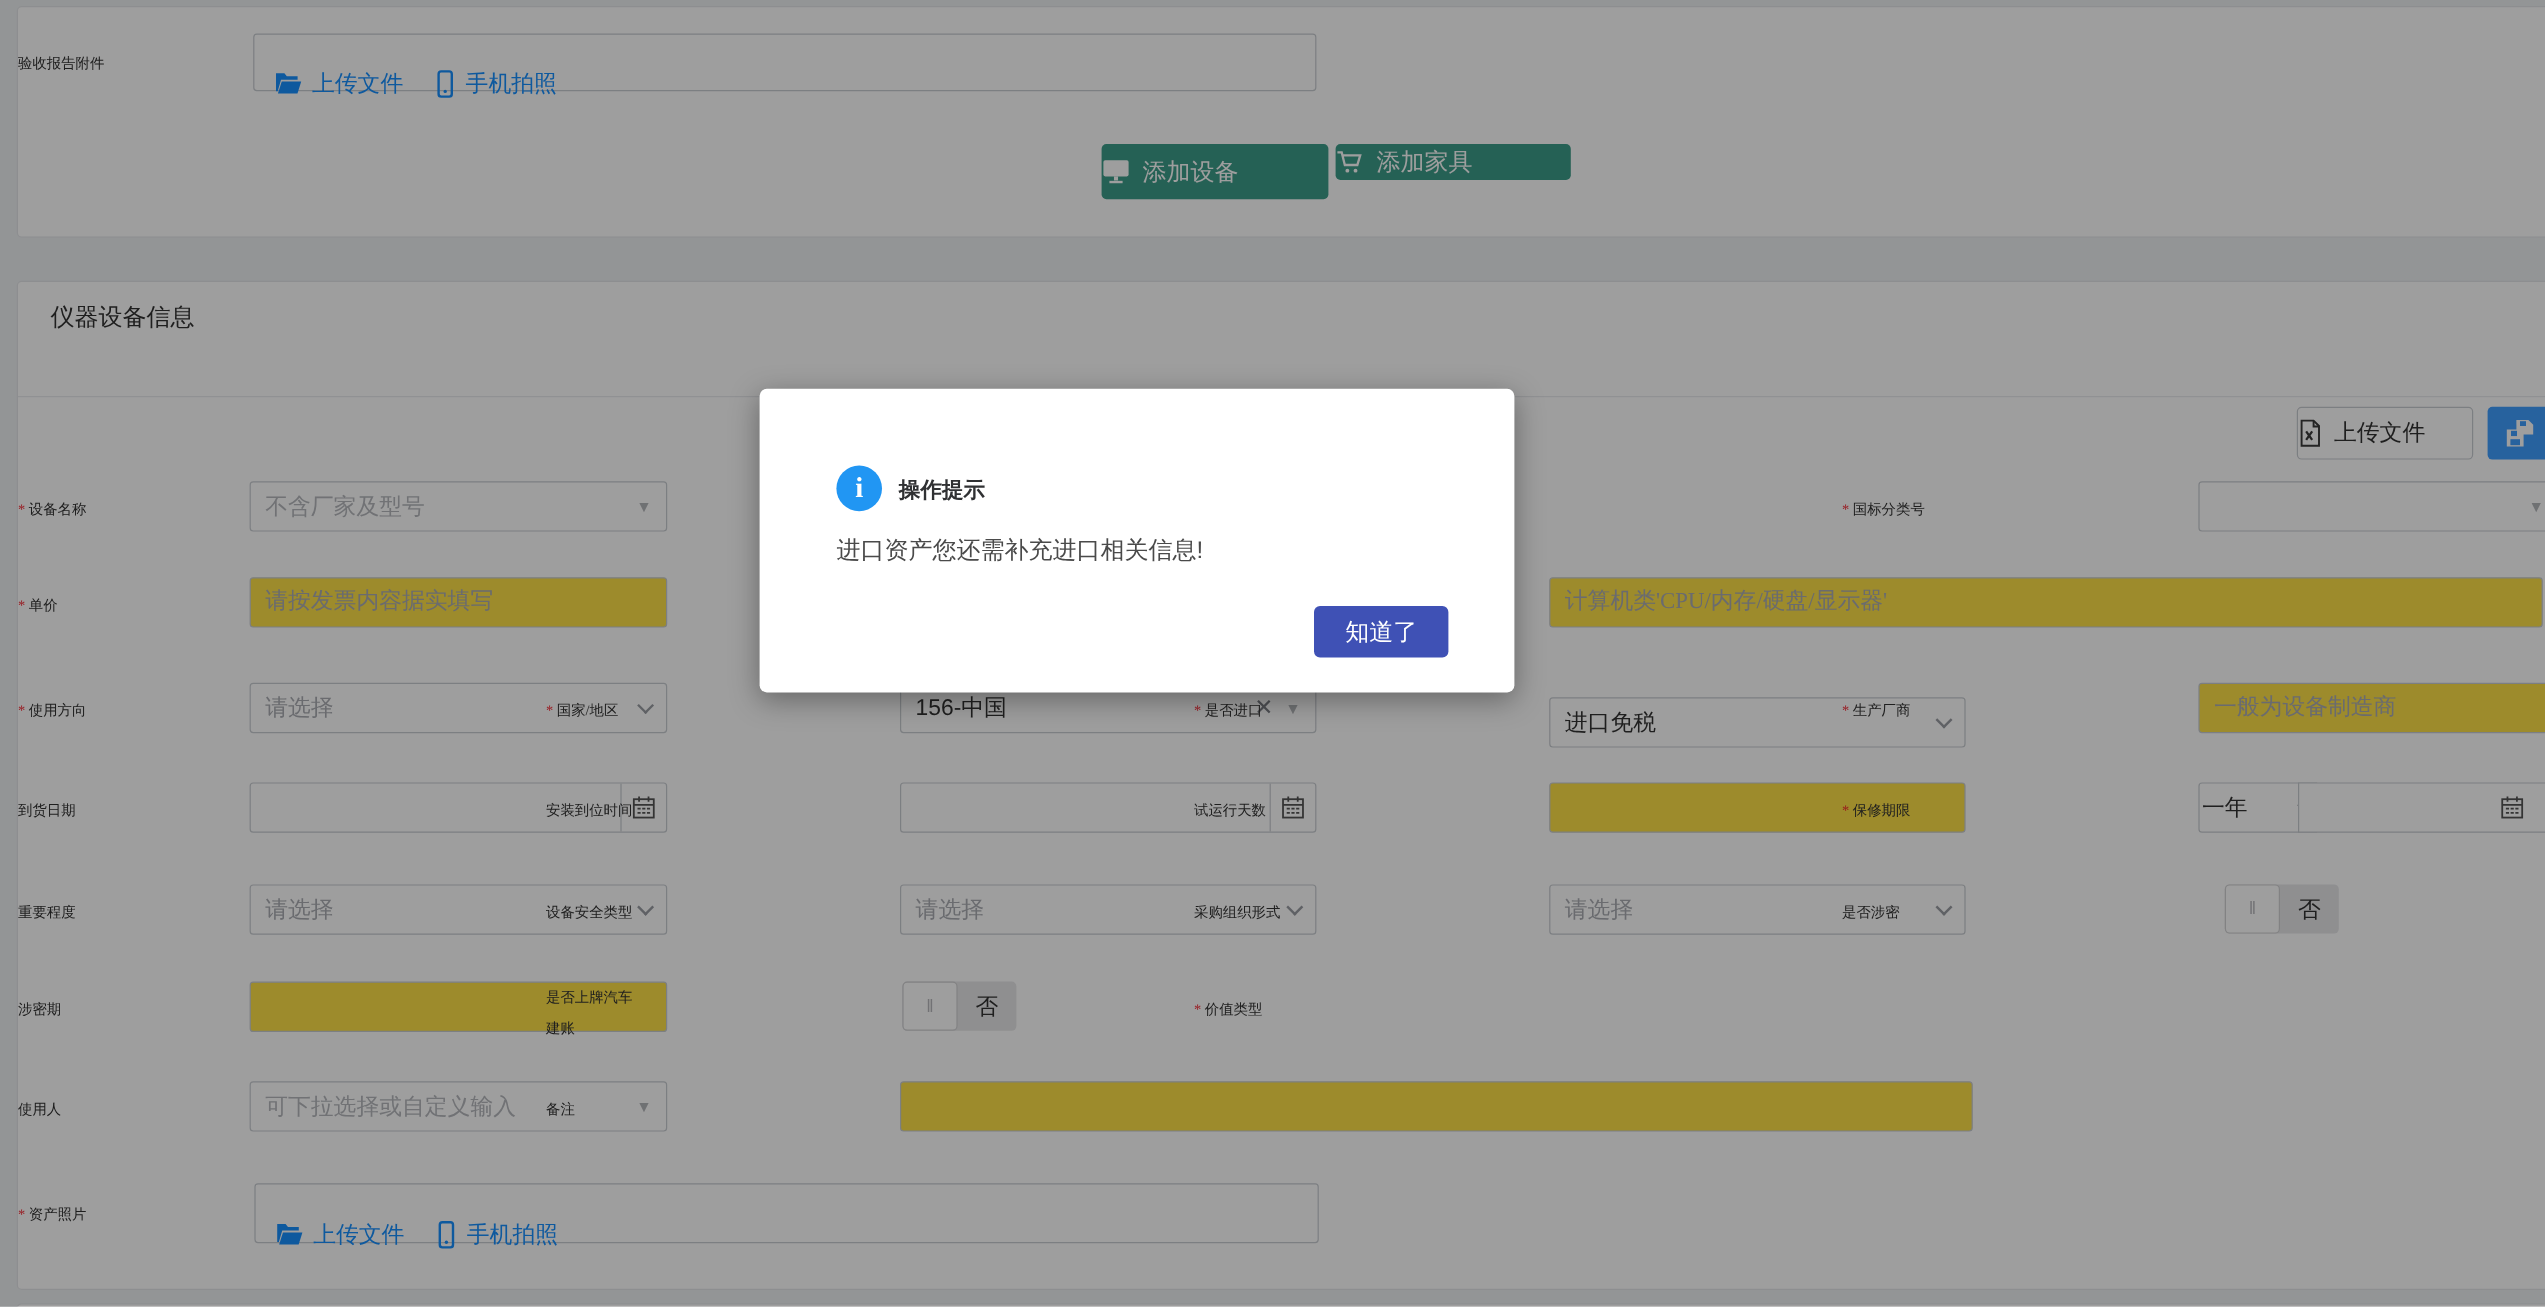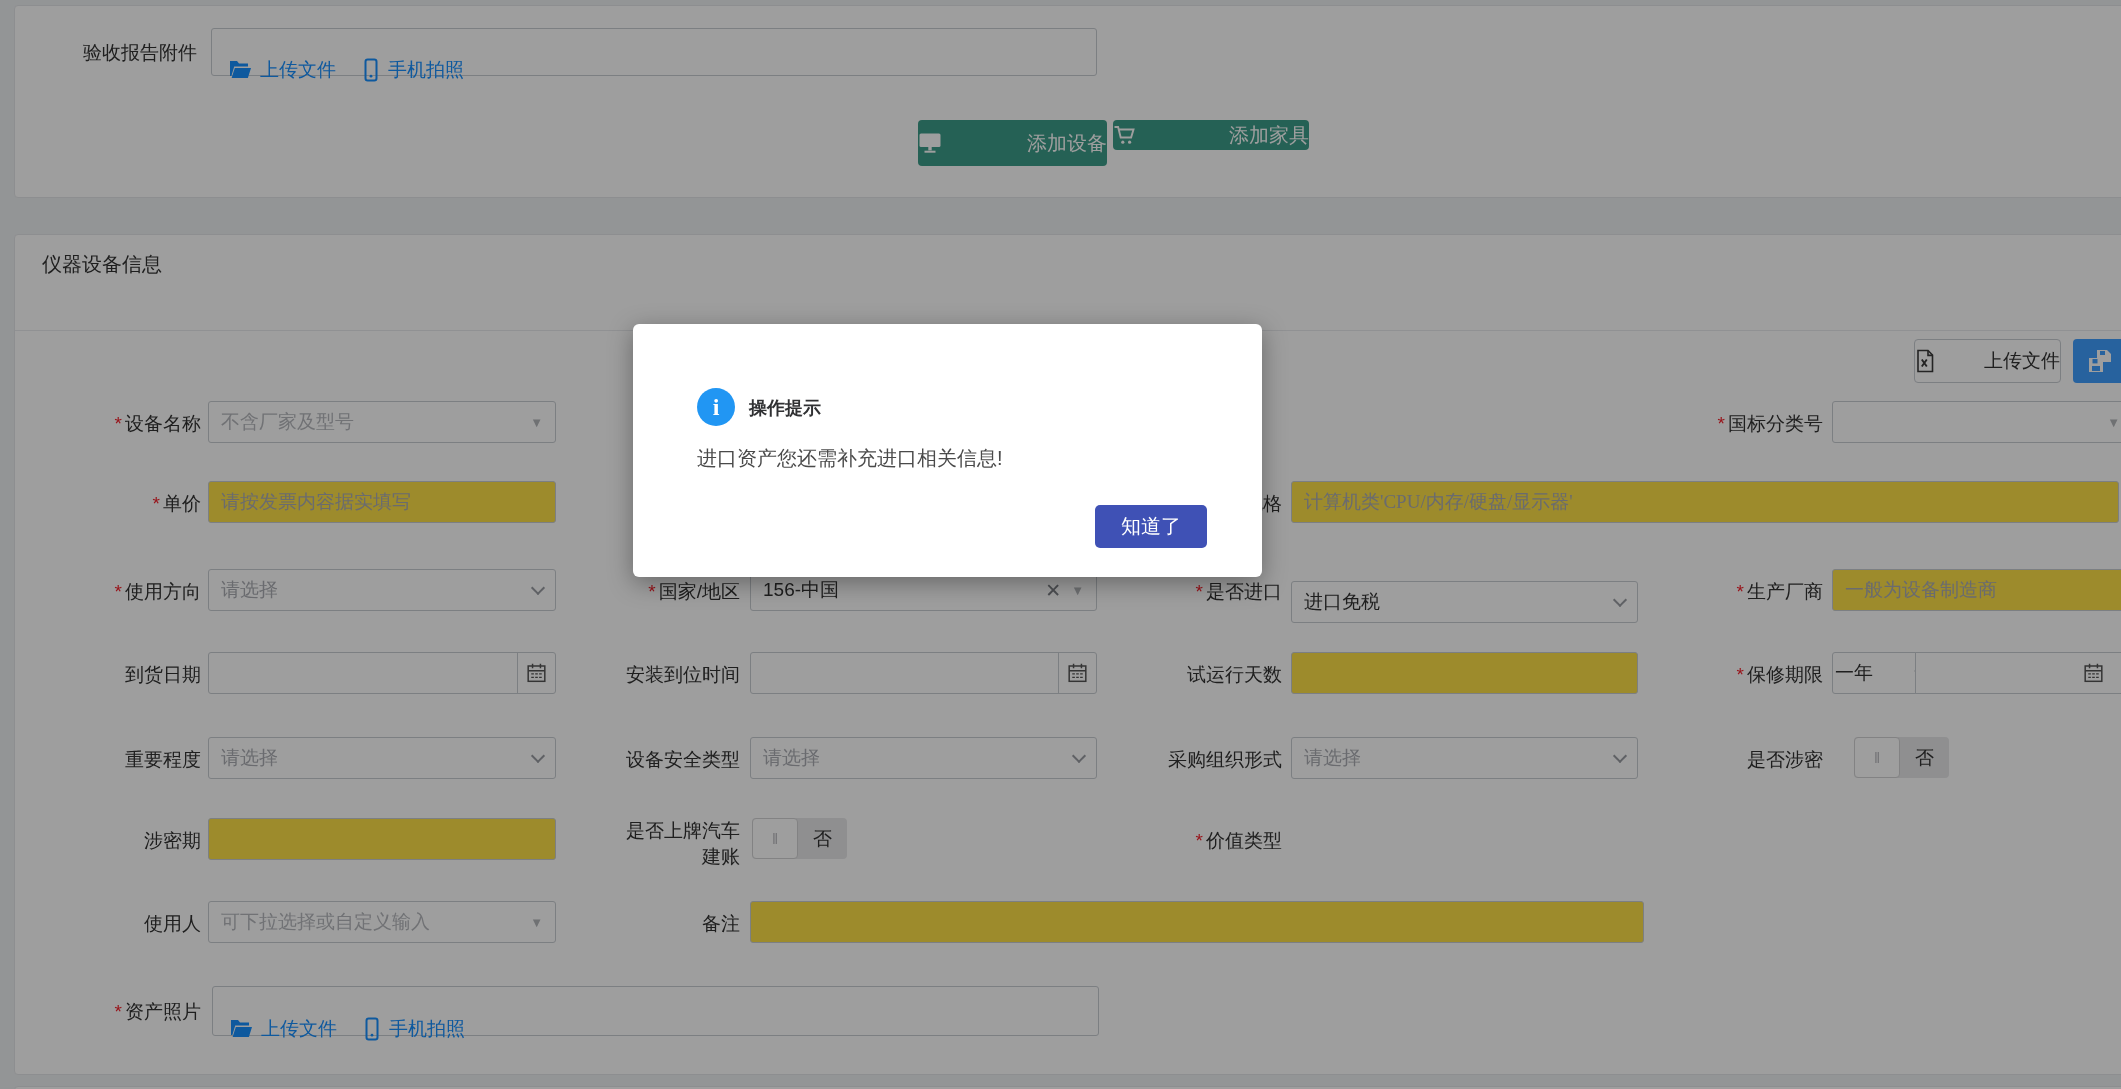--- a/index.html
+++ b/index.html
@@ -1,37 +1,37 @@
 <!DOCTYPE html>
 <html><head>
 <meta charset="utf-8">
 <style>
   * { box-sizing: border-box; margin: 0; padding: 0; }
   html,body { width:2121px; height:1089px; overflow:hidden; }
   body { font-family:"Liberation Sans","DejaVu Sans",sans-serif; background:#eef0f3; position:relative; }
   .card { position:absolute; background:#fff; border:1px solid #e4e6e9; border-radius:4px; }
-  .lbl { position:absolute; font-size:19px; color:#333; text-align:right; white-space:nowrap; line-height:26px; }
+  .lbl { position:absolute; font-size:12px; color:#333; text-align:left; white-space:nowrap; line-height:26px;font-family:Liberation Serif, serif; }
   .req { color:#f5222d; margin-right:3px; }
   .ctl { position:absolute; height:42px; background:#fff; border:1px solid #c9cdd2; border-radius:3px;
          display:flex; align-items:center; padding:16px 12px; font-size:19px; color:#333; }
   .ph { color:#abadb3; }
   .dis { color:#b6b8bd; }
   .grow { flex:1; }
   .caret-tri { font-size:13px; color:#b4b6ba; line-height:1; }
   .chev { width:10px; height:10px; border:solid #9a9da3; border-width:0 2px 2px 0; transform:rotate(45deg); margin-top:-5px; flex:none; }
   .clear-x { font-size:19px; font-weight:bold; color:#7d8086; margin-right:10px; line-height:1; }
   input.tin { position:absolute; height:42px; background:#fde047; border:1px solid #c9cdd2; border-radius:3px;
               padding:0 12px; font-size:19px; color:#333; outline:none; font-family:Liberation Serif, serif; }
   input.tin::placeholder { color:#abadb3; opacity:1; }
   .calseg { position:absolute; right:0; top:0; bottom:0; width:38px; border-left:1px solid #c9cdd2;
             display:flex; align-items:center; justify-content:center; }
   .upload-box { position:absolute; border:1px solid #c9cdd2; border-radius:3px; background:#fff;
                 display:flex; align-items:center; gap:12px; padding:0 16px; }
   .link { color:#1890ff; font-size:19px; display:flex; align-items:center; gap:8px; cursor:pointer;margin-top:36px; }
-  .btn { position:absolute; display:flex; align-items:center; justify-content:space-between; gap:10px;
+  .btn { position:absolute; display:flex; align-items:center; justify-content:flex-start; gap:10px;
          border-radius:4px; font-size:20px; cursor:pointer; border:none; }
   .btn-teal { background:#3d9d89; color:#fff; }
   .btn-outline { background:#fff; color:#333; border:1px solid #c9cdd2; font-size:19px; }
   .btn-blue { background:#409eff; color:#fff; }
   .sect-head { position:absolute; left:0; top:0; width:100%; height:96px; border-bottom:1px solid #e8eaed; }
   .sect-title { position:absolute; left:27px; top:16px; font-size:20px; color:#333; }
   .toggle { position:absolute; width:95px; height:41px; background:#e7e7e9; border-radius:4px; display:flex; }
   .toggle .handle { width:46px; background:#fff; border:1px solid #d2d2d4; border-radius:4px;
                     display:flex; align-items:center; justify-content:center; color:#b9b9bd; font-size:15px; }
   .toggle .tval { flex:1; display:flex; align-items:center; justify-content:center; font-size:19px; color:#333; }

